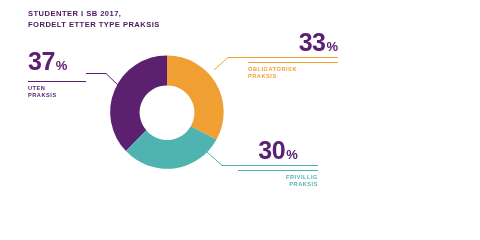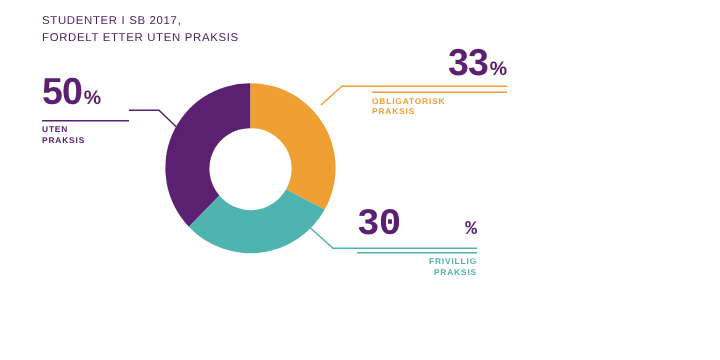--- a/index.html
+++ b/index.html
@@ -26,21 +26,21 @@
   
   .title-block {
     position: absolute;
     left: 28px;
     top: 9px;
     width: 210px;
   }
   .title-line {
     display: block;
     font-size: 7.6px;
-    font-weight: normal;
+    font-weight: bold;
     letter-spacing: 0.45px;
     line-height: 10.5px;
     color: #4a1a5c;
     white-space: nowrap;
   }
 
   
   .callout {
     position: absolute;
   }
@@ -99,42 +99,42 @@
   #callout-obligatorisk .rule { background: #f0a032; }
   #callout-obligatorisk .sub-line { color: #f0a032; }
 
   
   #callout-frivillig {
     left: 238px;
     top: 137px;
     width: 80px;
     text-align: right;
   }
-  #callout-frivillig .pct-row { justify-content: space-between; font-family: Liberation Mono, monospace; }
+  #callout-frivillig .pct-row { justify-content: center; }
   #callout-frivillig .rule { background: #4fb3b0; }
   #callout-frivillig .sub-line { color: #4fb3b0; }
 
   
   #donut-svg {
     position: absolute;
     left: 0;
     top: 0;
     width: 480px;
     height: 192px;
     overflow: visible;
   }
 </style>
 </head>
 <body>
 
 <div id="infographic">
 
   <div class="title-block">
     <span class="title-line">STUDENTER I SB 2017,</span>
-    <span class="title-line">FORDELT ETTER UTEN PRAKSIS</span>
+    <span class="title-line">FORDELT ETTER TYPE PRAKSIS</span>
   </div>
 
   <svg id="donut-svg" viewBox="0 0 480 192">
 
     <path d="M 167 55.5
              A 56.5 56.5 0 0 0 125.9 151.1
              L 146.3 130.3
              A 27 27 0 0 1 167 85.5
              Z" fill="#5b2070"></path>
 
@@ -152,21 +152,21 @@
 
     <polyline points="86,73.5 106,73.5 119,86" fill="none" stroke="#5b2070" stroke-width="1"></polyline>
 
     <polyline points="338,57.5 228,57.5 214,70" fill="none" stroke="#f0a032" stroke-width="1"></polyline>
 
     <polyline points="318,165.5 222,165.5 207,152" fill="none" stroke="#4fb3b0" stroke-width="1"></polyline>
   </svg>
 
   <div class="callout" id="callout-uten">
     <div class="pct-row">
-      <span class="pct-num">50</span>
+      <span class="pct-num">37</span>
       <span class="pct-sign">%</span>
     </div>
     <div class="rule"></div>
     <span class="sub-line">UTEN</span>
     <span class="sub-line">PRAKSIS</span>
   </div>
 
   <div class="callout" id="callout-obligatorisk">
     <div class="pct-row">
       <span class="pct-num">33</span>

